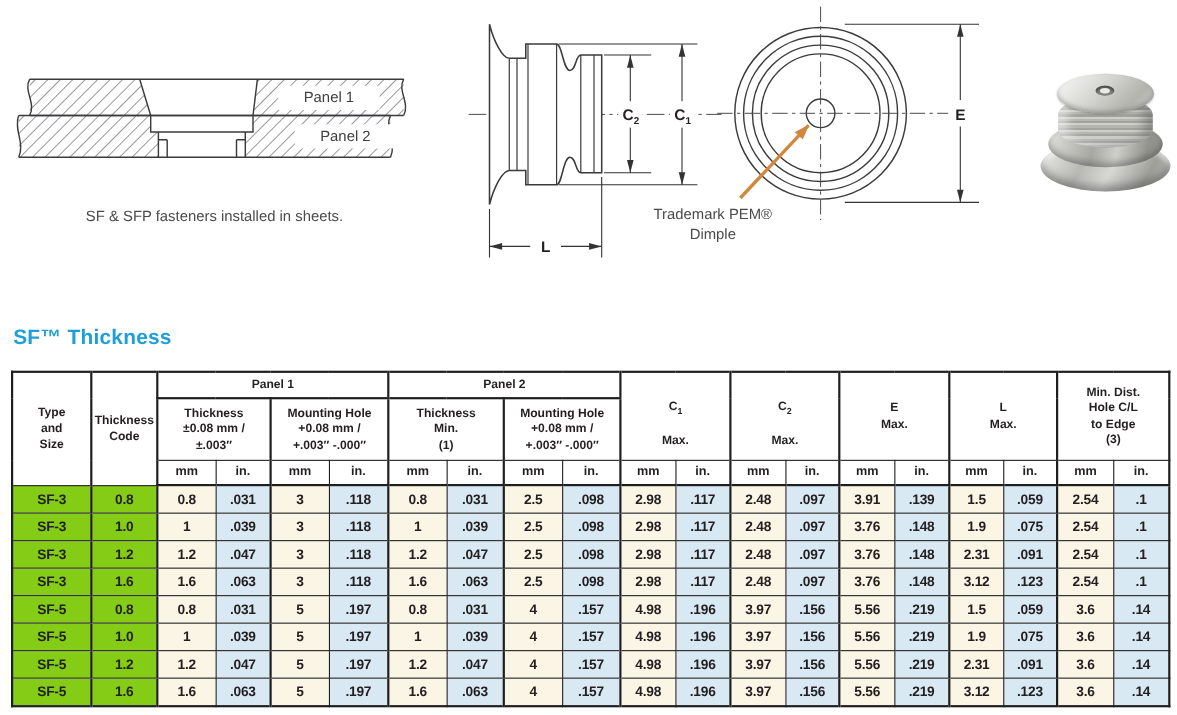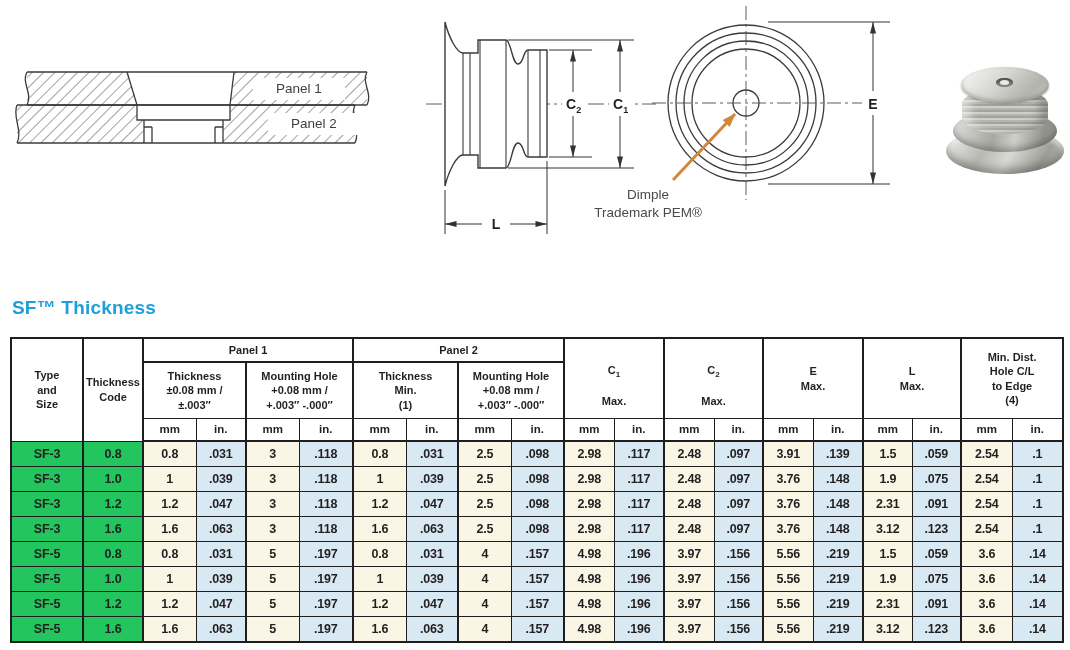--- a/index.html
+++ b/index.html
@@ -43,21 +43,21 @@
   table.spec th,table.spec td{border:1px solid var(--line);padding:0;text-align:center;
              vertical-align:middle;overflow:hidden;}
   table.spec th{font-size:11px;font-weight:bold;white-space:pre-line;line-height:1.3;background:#fff;}
   table.spec td{font-size:12.5px;font-weight:bold;letter-spacing:-0.2px;height:24px;}
   .bL2{border-left:2px solid var(--line) !important;}
   .panelhead{border-bottom:2px solid var(--line) !important;height:22px;}
   tr.units th{border-bottom:2.5px solid var(--line) !important;height:21px;font-size:11.5px;margin-top:34px;}
   tr.subhead th{height:55px;}
   th.u-mm, td.mm{background:var(--mm-bg);}
   th.u-in, td.in{background:var(--in-bg);}
-  td.type, td.code{background:#22c55e;}
+  td.type, td.code{background:#84cc16;}
   .dimhead sub{font-size:8px;}
 </style>
 </head>
 <body>
 
 <div class="page">
 
   <svg class="abs" style="left:15px;top:55px" width="375" height="130" viewBox="0 0 375 130">
     <defs>
       <pattern id="hatch" patternUnits="userSpaceOnUse" width="8" height="8" patternTransform="rotate(45)">
@@ -85,20 +85,21 @@
         <path d="M208,65 V88"></path>
       <path d="M129,72 H137 M200,72 H208"></path>
       <path d="M137,72 V88 M200,72 V88"></path>
     </g>
 
     <rect x="238" y="23" width="92" height="22" fill="#fff"></rect>
     <text x="284" y="38" text-anchor="middle" font-size="13.5" fill="#3f3f41">Panel 1</text>
     <rect x="253" y="58" width="92" height="22" fill="#fff"></rect>
     <text x="299" y="73" text-anchor="middle" font-size="13.5" fill="#3f3f41">Panel 2</text>
   </svg>
+  <div class="caption">SF &amp; SFP fasteners installed in sheets.</div>
 
   <svg class="abs" style="left:420px;top:8px" width="240" height="235" viewBox="0 0 240 235">
     <defs>
       <marker id="ah" orient="auto-start-reverse" markerUnits="userSpaceOnUse" markerWidth="13" markerHeight="8" refX="12" refY="4">
         <path d="M0.5,1 L12,4 L0.5,7 Z" fill="#333"></path>
       </marker>
     </defs>
 
     <line x1="6" y1="96" x2="236" y2="96" stroke="#4a4a4c" stroke-width="0.9" stroke-dasharray="16 4 3 4"></line>
 
@@ -155,22 +156,22 @@
     <g stroke="#333" stroke-width="1">
       <line x1="128" y1="22" x2="250" y2="22"></line>
         <line x1="128" y1="184" x2="250" y2="184"></line>
       <line x1="233" y1="22" x2="233" y2="184" marker-start="url(#ah2)" marker-end="url(#ah2)"></line>
     </g>
     <rect x="222" y="91" width="22" height="24" fill="#fff"></rect>
     <text x="233" y="109" text-anchor="middle" font-size="14" font-weight="bold" fill="#231f20">E</text>
     <line x1="33" y1="180" x2="95" y2="114" stroke="#D2873C" stroke-width="3" marker-end="url(#ahO)"></line>
   </svg>
   <div class="tm-label">
+    <div>Trademark PEM®</div>
     <div>Dimple</div>
-    <div>Trademark PEM®</div>
   </div>
 
   <div class="photo">
     <div class="ph-flange2"></div>
     <div class="ph-flange1"></div>
     <div class="ph-body"></div>
     <div class="ph-top"></div>
     <div class="ph-hole">
       <div class="ph-hole-in"></div>
     </div>
@@ -219,21 +220,21 @@
           <span>C</span><sub>2</sub><br>
           <span>Max.</span>
         </th>
         <th colspan="2" rowspan="2" class="bL2">E
 Max.</th>
         <th colspan="2" rowspan="2" class="bL2">L
 Max.</th>
         <th colspan="2" rowspan="2" class="bL2">Min. Dist.
 Hole C/L
 to Edge
-(4)</th>
+(3)</th>
       </tr>
       <tr class="subhead">
         <th colspan="2" class="bL2">Thickness
 ±0.08 mm /
 ±.003″</th>
         <th colspan="2" class="bL2">Mounting Hole
 +0.08 mm /
 +.003″ -.000″</th>
         <th colspan="2" class="bL2">Thickness
 Min.

